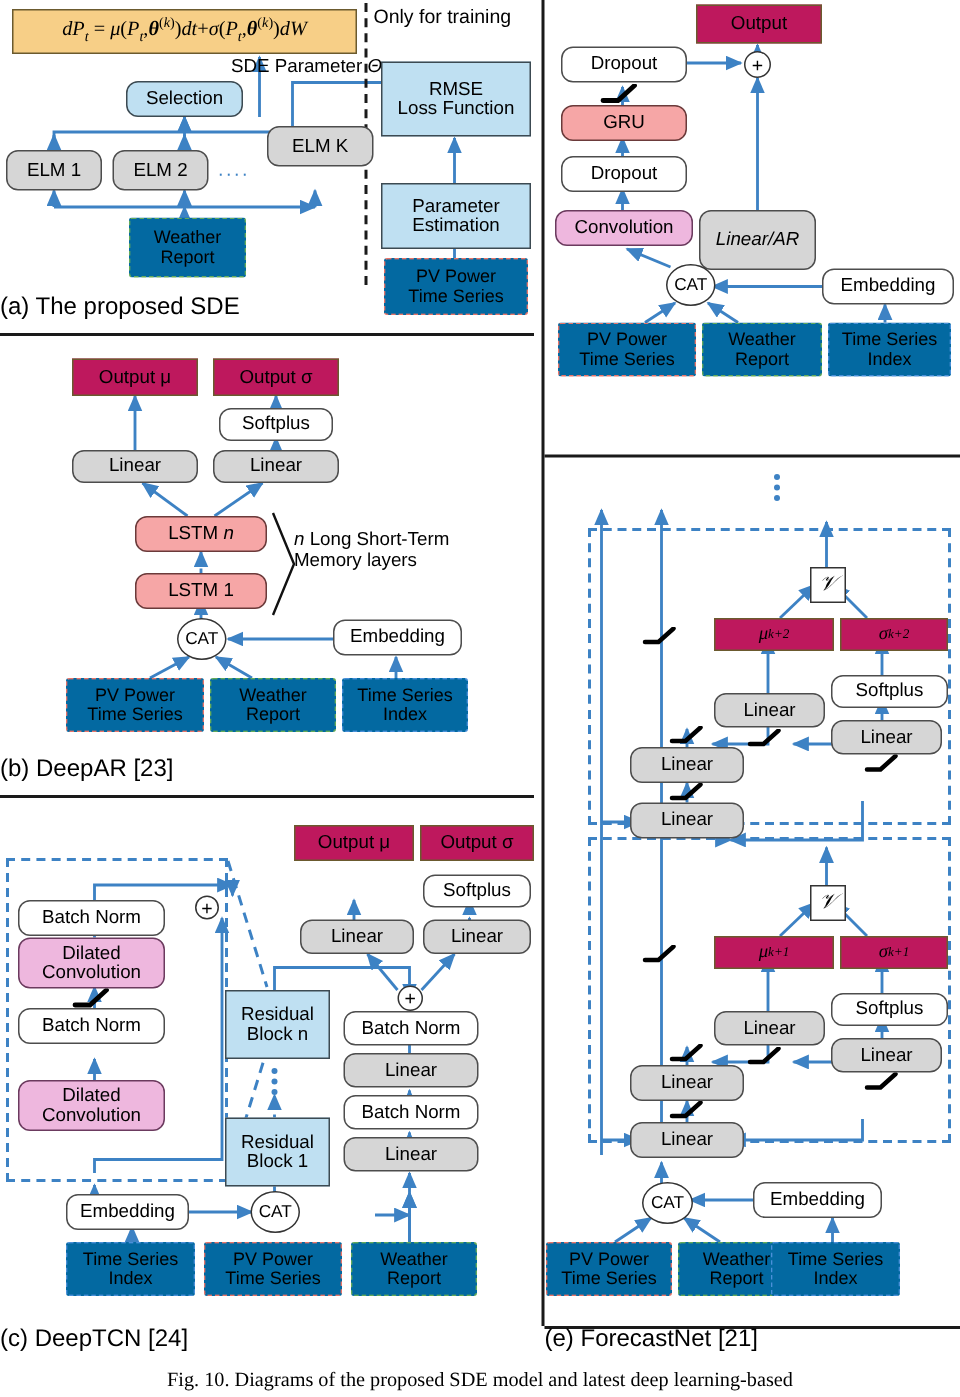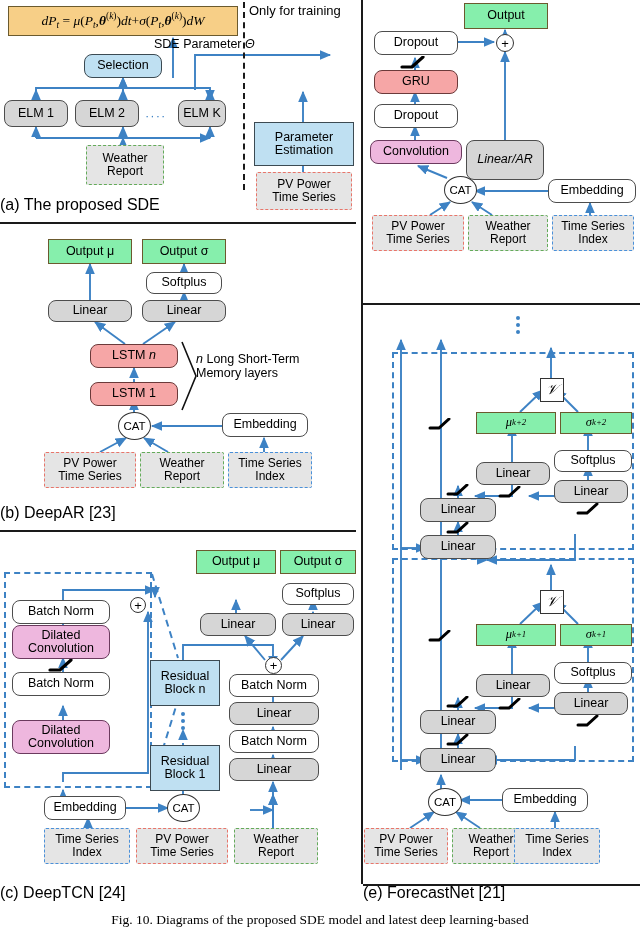--- a/index.html
+++ b/index.html
@@ -15,30 +15,30 @@
 
   
   .node {
     position:absolute; display:flex; align-items:center; justify-content:center;
     text-align:center; line-height:1.05; border:1.4px solid #4d4d4d;
     background:#ffffff; font-size:12.5px; padding:1px 2px; white-space:pre-line;
   }
   .round   { border-radius:8px; }
   .sharp   { border-radius:0px; }
   .gray    { background:#d6d6d6; }
-  .orange  { background:#86efac; border-color:#6b5a2e; }
+  .orange  { background:#be185d; border-color:#6b5a2e; }
   .blue    { background:#bfe0f2; border-color:#3c4a52; }
   .pink    { background:#f6a6a6; border-color:#6b3a3a; }
   .violet  { background:#eeb7de; border-color:#6b3a5e; }
   .white   { background:#ffffff; }
 
   
   .dash { position:absolute; display:flex; align-items:center; justify-content:center;
           text-align:center; line-height:1.05; font-size:12px; white-space:pre-line;
-          background:#e5e5e5; border-width:1.6px; border-style:dashed; border-radius:2px; }
+          background:#0369a1; border-width:1.6px; border-style:dashed; border-radius:2px; }
   .dash-red   { border-color:#e8756a; }
   .dash-green { border-color:#64ab5a; }
   .dash-blue  { border-color:#4a90d9; }
 
   
   .group { position:absolute; border:2.2px dashed #3d82c4; background:transparent; }
 
   
   .cat { position:absolute; border:1.6px solid #333; border-radius:50%;
          background:#fff; display:flex; align-items:center; justify-content:center;
@@ -209,25 +209,27 @@
 
   <div class="note" style="left:124px;top:37px;margin-left:30px;">SDE Parameter <i>Θ</i></div>
 
   <div class="note" style="left:249px;top:4px;font-size:13px;">Only for training</div>
 
   <div class="node round blue" style="left:84px;top:54px;width:78px;height:24px;">Selection</div>
 
   <div class="node round gray" style="left:4px;top:100px;width:64px;height:27px;">ELM 1</div>
   <div class="node round gray" style="left:75px;top:100px;width:64px;height:27px;">ELM 2</div>
   <div class="dots-h" style="left:145px;top:108px;color:#3d82c4;">····</div>
-  <div class="node round gray" style="left:178px;top:100px;width:48px;height:27px;">ELM K</div>
+  <div class="node round gray" style="left:178px;top:84px;width:71px;height:27px;">ELM K</div>
 
   <div class="dash dash-green" style="left:86px;top:145px;width:78px;height:40px;">Weather
 Report</div>
 
+  <div class="node sharp blue" style="left:254px;top:41px;width:100px;height:50px;">RMSE
+Loss Function</div>
   <div class="node sharp blue" style="left:254px;top:122px;width:100px;height:44px;">Parameter
 Estimation</div>
   <div class="dash dash-red" style="left:256px;top:172px;width:96px;height:38px;">PV Power
 Time Series</div>
 
   <div class="cap" style="left:0;top:196px;width:356px;">(a) The proposed SDE</div>
 
   <div class="node sharp orange" style="left:48px;top:239px;width:84px;height:25px;">Output μ</div>
   <div class="node sharp orange" style="left:142px;top:239px;width:84px;height:25px;">Output σ</div>
 

